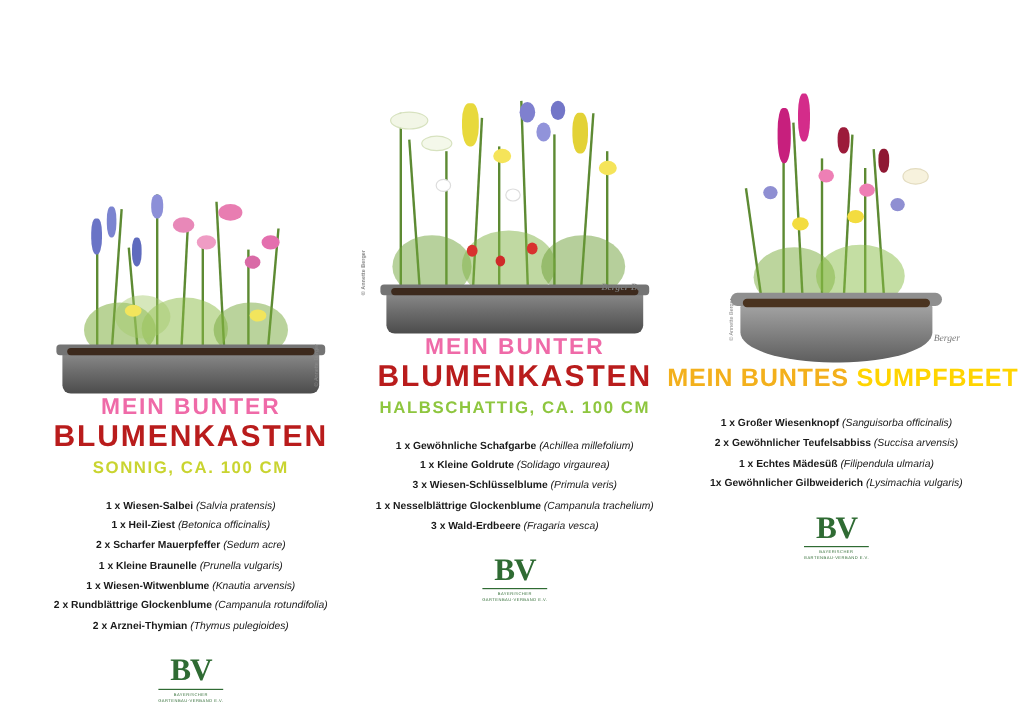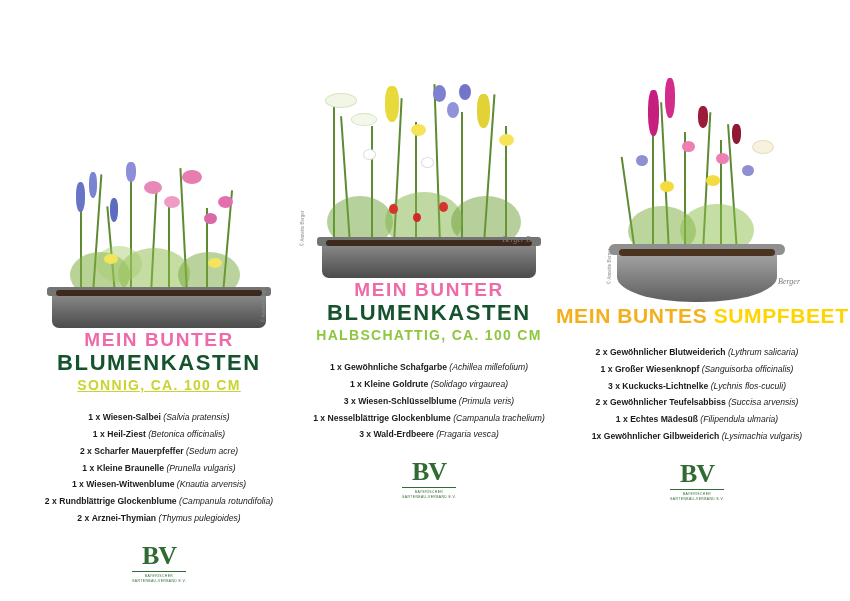--- a/index.html
+++ b/index.html
@@ -27,21 +27,21 @@
   #panel-sonnig   { left: 18px;  top: 120px; width: 282px; }
   #panel-halb     { left: 293px; top: 50px;  width: 272px; }
   #panel-sumpf    { left: 556px; top: 79px;  width: 282px; }
 
   
   .illus {
     position: relative;
     width: 100%;
     height: 210px;
   }
-  #panel-halb .illus { height: 230px; }
+  #panel-halb .illus { height: 230px; font-weight: bold; }
   #panel-sumpf .illus { height: 225px; }
 
   .plantstage {
     position: absolute;
     left: 0; right: 0; bottom: 0;
     height: 100%;
   }
   .stem {
     position: absolute;
     bottom: 36px;
@@ -117,30 +117,30 @@
     font-weight: bold;
     letter-spacing: 1.6px;
     line-height: 1.08;
     margin: 0;
   }
   .title-1 {
     font-size: 19px;
     color: #ef6aa8;
   }
   .title-2 {
-    font-size: 22px;
-    color: #14532d;
+    font-size: 25px;
+    color: #b91c1c;
   }
   .subtitle {
     font-size: 14px;
     font-weight: bold;
     letter-spacing: 1.3px;
     margin: 3px 0 0 0;
   }
-  #panel-sonnig .subtitle { color: #c9d430; text-decoration: underline; }
+  #panel-sonnig .subtitle { color: #c9d430; }
   #panel-halb   .subtitle { color: #8ec63f; }
 
   .sumpf-title {
     margin: 0;
     font-size: 21px;
     font-weight: bold;
     letter-spacing: 0.6px;
     color: #f0a71e;
     white-space: nowrap;
   }
@@ -420,33 +420,23 @@
       <div class="credit rot" style="left:56px;bottom:20px;">© Annette Berger</div>
       <div class="sig" style="right:38px;bottom:18px;">Berger</div>
     </div>
 
     <h1 class="sumpf-title">
       <span class="part-a">MEIN BUNTES </span><span class="part-b">SUMPFBEET</span>
     </h1>
 
     <ul class="plant-list">
       <li>
-        <span class="qty">2 x</span>
-        <span class="name">Gewöhnlicher Blutweiderich</span>
-        <span class="latin">(Lythrum salicaria)</span>
-      </li>
-      <li>
         <span class="qty">1 x</span>
         <span class="name">Großer Wiesenknopf</span>
         <span class="latin">(Sanguisorba officinalis)</span>
-      </li>
-      <li>
-        <span class="qty">3 x</span>
-        <span class="name">Kuckucks-Lichtnelke</span>
-        <span class="latin">(Lychnis flos-cuculi)</span>
       </li>
       <li>
         <span class="qty">2 x</span>
         <span class="name">Gewöhnlicher Teufelsabbiss</span>
         <span class="latin">(Succisa arvensis)</span>
       </li>
       <li>
         <span class="qty">1 x</span>
         <span class="name">Echtes Mädesüß</span>
         <span class="latin">(Filipendula ulmaria)</span>

